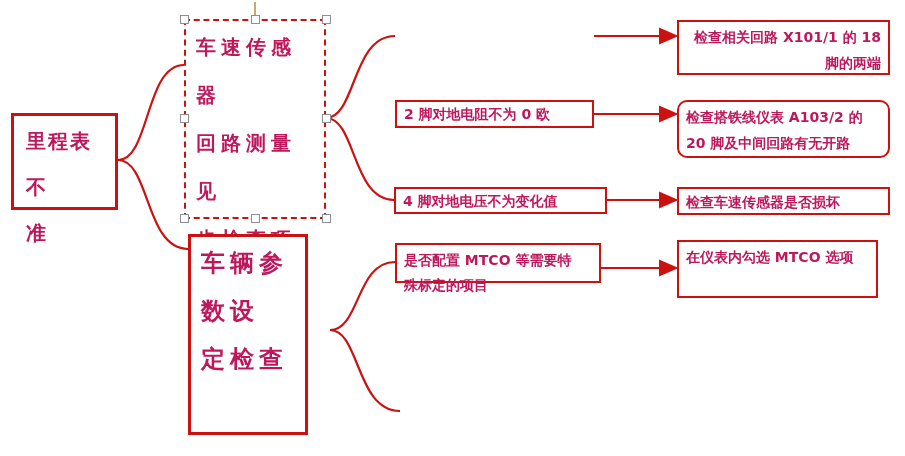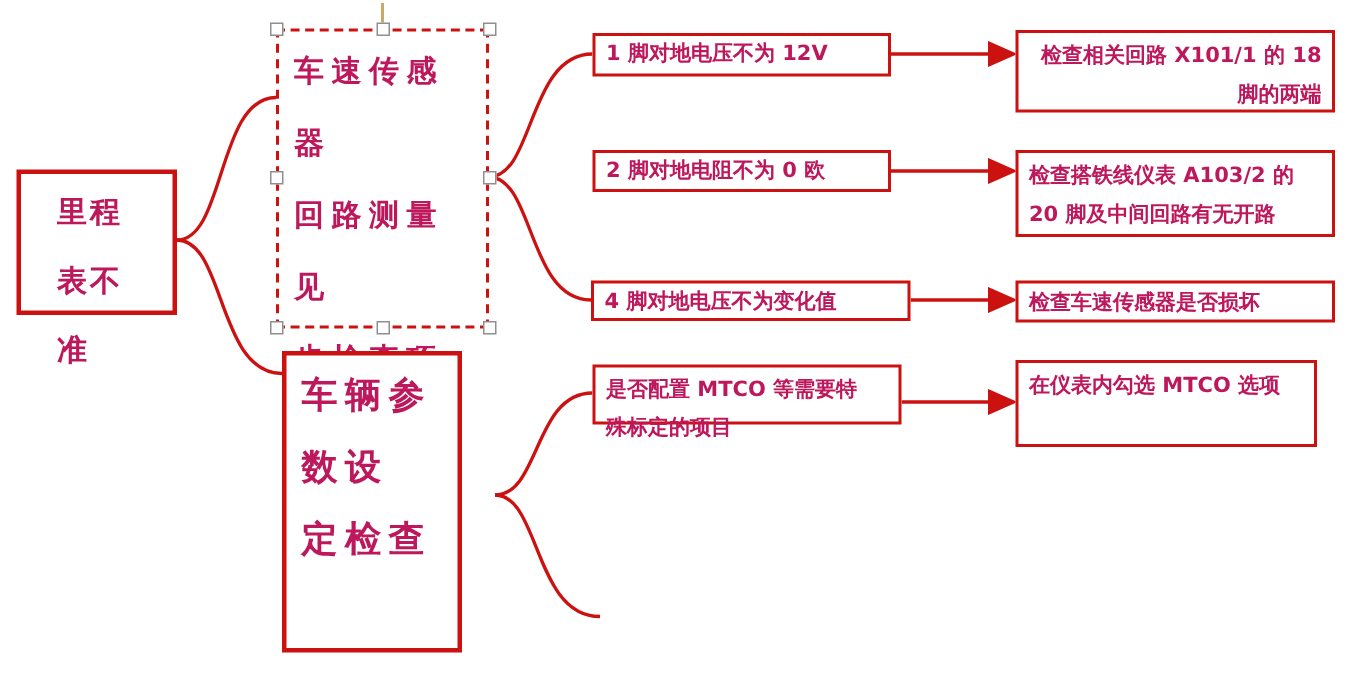--- a/index.html
+++ b/index.html
@@ -7,37 +7,37 @@
     position:relative;width:905px;height:456px;background:#ffffff;
     overflow:hidden;font-family:"DejaVu Sans",sans-serif;color:#000;
   }
   .box{
     position:absolute;box-sizing:border-box;background:#fff;
     border:2px solid #cc1111;font-weight:bold;color:#be185d;
   }
   .label{white-space:pre-line;}
   
   .b-root{left:11px;top:113px;width:107px;height:97px;border-width:3px;
-          font-size:20px;line-height:46px;letter-spacing:2px;padding:2px 24px;}
+          font-size:20px;line-height:46px;letter-spacing:2px;padding:2px 12px;font-family:Liberation Serif, serif;}
   
   .b-sel{left:184px;top:19px;width:142px;height:200px;border:2px dashed #cc1111;
          font-size:20px;line-height:48px;letter-spacing:5px;padding:2px 10px;}
   
   .b-bot{left:188px;top:234px;width:120px;height:201px;border-width:3px;
          font-size:24px;line-height:48px;letter-spacing:5px;padding:2px 10px;}
   
   .c{font-size:14px;line-height:23px;padding:1px 7px;}
   .c1{left:395px;top:22px;width:199px;height:29px;}
   .c2{left:395px;top:100px;width:199px;height:28px;}
   .c3{left:394px;top:187px;width:213px;height:27px;}
   .c4{left:395px;top:243px;width:206px;height:40px;line-height:25px;padding-top:3px;}
   
   .a{font-size:14px;line-height:26px;padding:2px 7px;}
   .a1{left:677px;top:20px;width:213px;height:55px;text-align:right;}
-  .a2{left:677px;top:100px;width:213px;height:58px;}
+  .a2{left:677px;top:100px;width:213px;height:58px;border-radius:10px;}
   .a3{left:677px;top:187px;width:213px;height:28px;line-height:22px;}
   .a4{left:677px;top:240px;width:201px;height:58px;}
   
   .handle{
     position:absolute;width:9px;height:9px;background:#ffffff;
     border:1px solid #8f8f8f;box-sizing:border-box;z-index:5;
   }
   .rot-stub{
     position:absolute;left:254px;top:2px;width:2px;height:17px;
     background:#c9a86a;z-index:4;
@@ -93,23 +93,20 @@
   <div class="handle" style="left:322px;top:114px;"></div>
   <div class="handle" style="left:180px;top:214px;"></div>
   <div class="handle" style="left:251px;top:214px;"></div>
   <div class="handle" style="left:322px;top:214px;"></div>
 
   <div class="box b-bot">
     <div class="label">车辆参数设
 定检查</div>
   </div>
 
-  <div class="box c c1">
-    <div class="label">1 脚对地电压不为 12V</div>
-  </div>
   <div class="box c c2">
     <div class="label">2 脚对地电阻不为 0 欧</div>
   </div>
   <div class="box c c3">
     <div class="label">4 脚对地电压不为变化值</div>
   </div>
   <div class="box c c4">
     <div class="label">是否配置 MTCO 等需要特
 殊标定的项目</div>
   </div>

